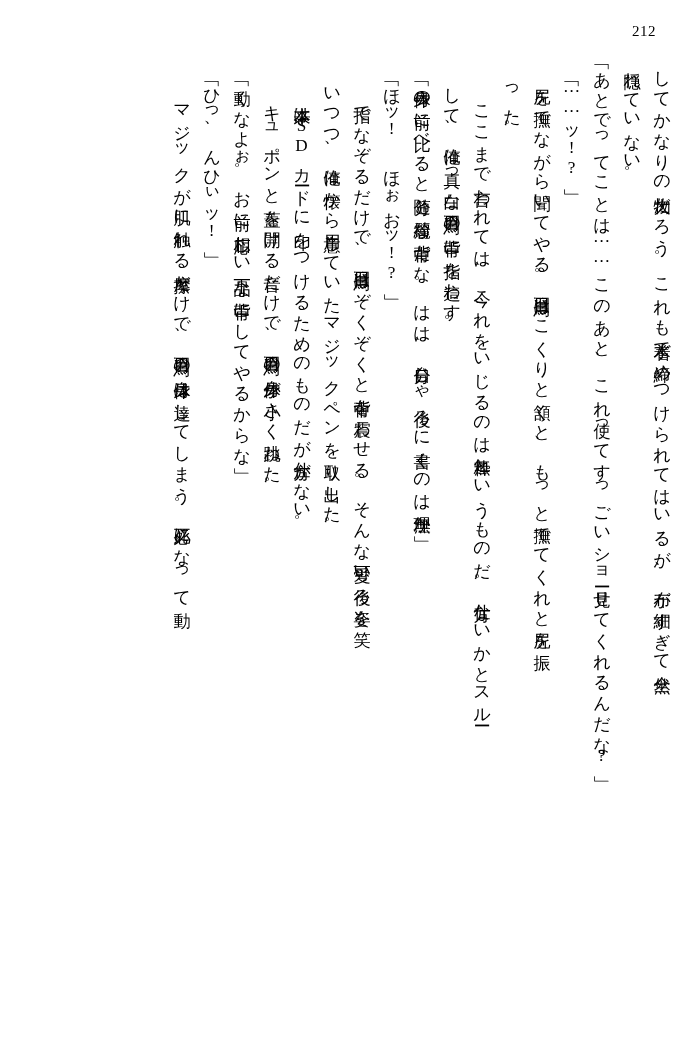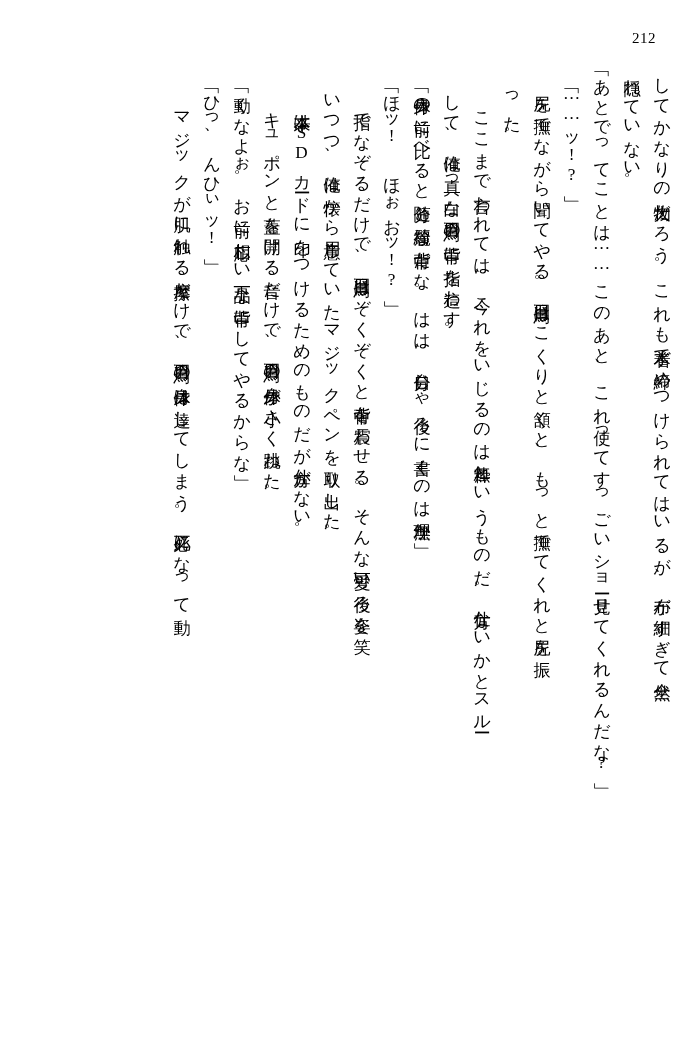--- a/index.html
+++ b/index.html
@@ -13,21 +13,21 @@
     font-family: "Liberation Serif", "DejaVu Serif", serif;
     color: #000000;
     position: relative;
     overflow: hidden;
   }
   .page {
     position: relative;
     width: 700px;
     height: 1050px;
     box-sizing: border-box;
-    padding: 28px 26px 22px 26px;
+    padding: 21px 26px 22px 26px;
     display: flex;
     flex-direction: column;
   }
   .page-header {
     height: 34px;
     flex: 0 0 auto;
     position: relative;
   }
   .page-number {
     position: absolute;

